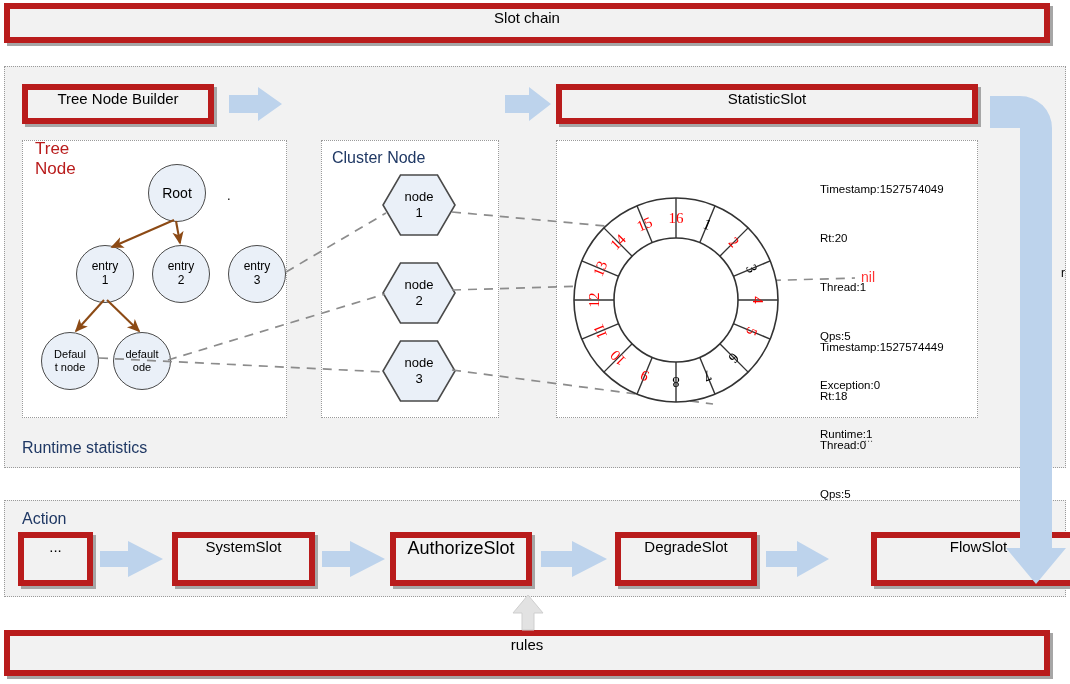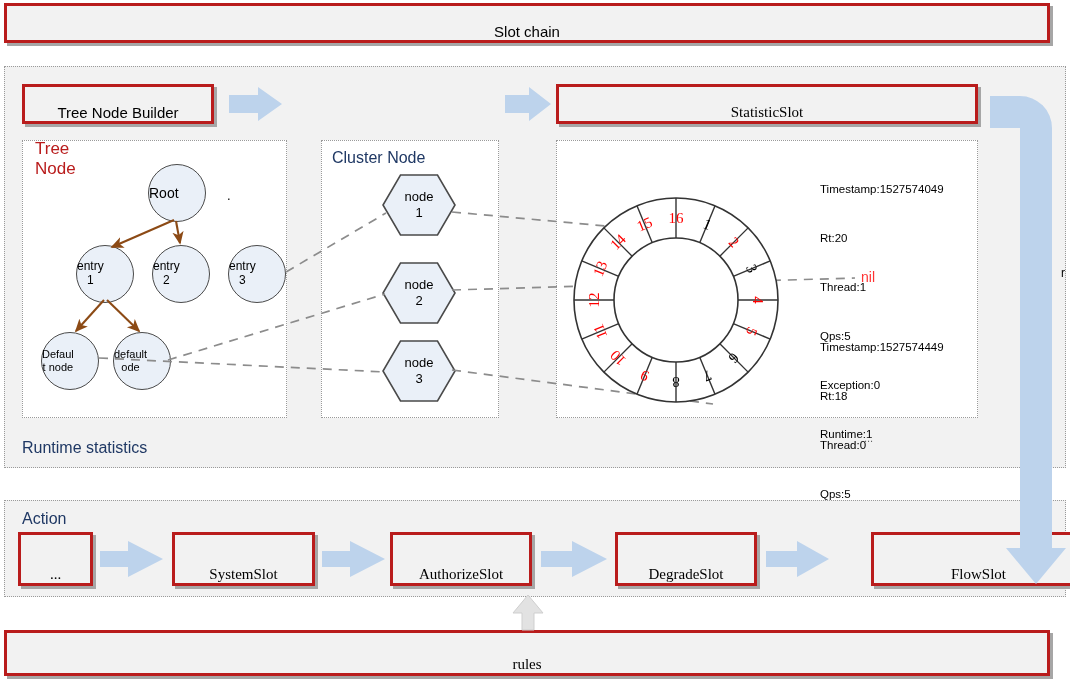--- a/index.html
+++ b/index.html
@@ -7,28 +7,28 @@
     width:1070px;height:684px;position:relative;overflow:hidden;
     font-family:"Liberation Sans", sans-serif;
     color:#000;
   }
   .stage{position:absolute;left:0;top:0;width:1070px;height:684px;}
 
   
   .box{
     position:absolute;box-sizing:border-box;
     background:#f2f2f2;
-    border:3px solid #b91c1c;
+    border:6px solid #b91c1c;
     box-shadow:3px 3px 0 0 #a6a6a6;
-    display:flex;align-items:flex-end;justify-content:center;
+    display:flex;align-items:flex-start;justify-content:center;
     text-align:center;
   }
   .box span{display:block;line-height:1.15;}
 
-  .mono{font-family:Liberation Serif, serif;}
+  .mono{font-family:Liberation Sans, sans-serif;}
 
   
   .band{
     position:absolute;box-sizing:border-box;
     border:1px dotted #9a9a9a;
     background:#f2f2f2;
   }
   .inner-panel{
     position:absolute;box-sizing:border-box;
     border:1px dotted #9a9a9a;
@@ -36,21 +36,21 @@
   }
 
   .label{position:absolute;white-space:pre;line-height:1.2;}
 
   
   .circle{
     position:absolute;box-sizing:border-box;
     border-radius:50%;
     background:#eaf0f8;
     border:1px solid #4a4a4a;
-    display:flex;align-items:center;
+    display:flex;align-items:center;justify-content:center;
     text-align:center;line-height:1.15;
   }
 
   
   .hex{position:absolute;}
   .hex .hx-label{
     position:absolute;left:0;top:0;width:100%;height:100%;
     display:flex;flex-direction:column;align-items:center;justify-content:center;
     text-align:center;line-height:1.2;pointer-events:none;
   }
@@ -158,21 +158,21 @@
 
   <div class="band" style="left:4px;top:500px;width:1062px;height:97px;"></div>
   <div class="label" style="left:22px;top:509px;font-size:16px;color:#1f3864;">Action</div>
 
   <div class="box" style="left:18px;top:532px;width:75px;height:54px;font-size:15px;">
     <span class="mono">...</span>
   </div>
   <div class="box" style="left:172px;top:532px;width:143px;height:54px;font-size:15px;">
     <span class="mono">SystemSlot</span>
   </div>
-  <div class="box" style="left:390px;top:532px;width:142px;height:54px;font-size:15px;">
+  <div class="box" style="left:390px;top:532px;width:142px;height:54px;font-size:18px;">
     <span class="mono">AuthorizeSlot</span>
   </div>
   <div class="box" style="left:615px;top:532px;width:142px;height:54px;font-size:15px;">
     <span class="mono">DegradeSlot</span>
   </div>
   <div class="box" style="left:835px;top:532px;width:215px;height:54px;font-size:15px;margin-left:36px;">
     <span class="mono">FlowSlot</span>
   </div>
 
   <div class="box" style="left:4px;top:630px;width:1046px;height:46px;font-size:15px;">

